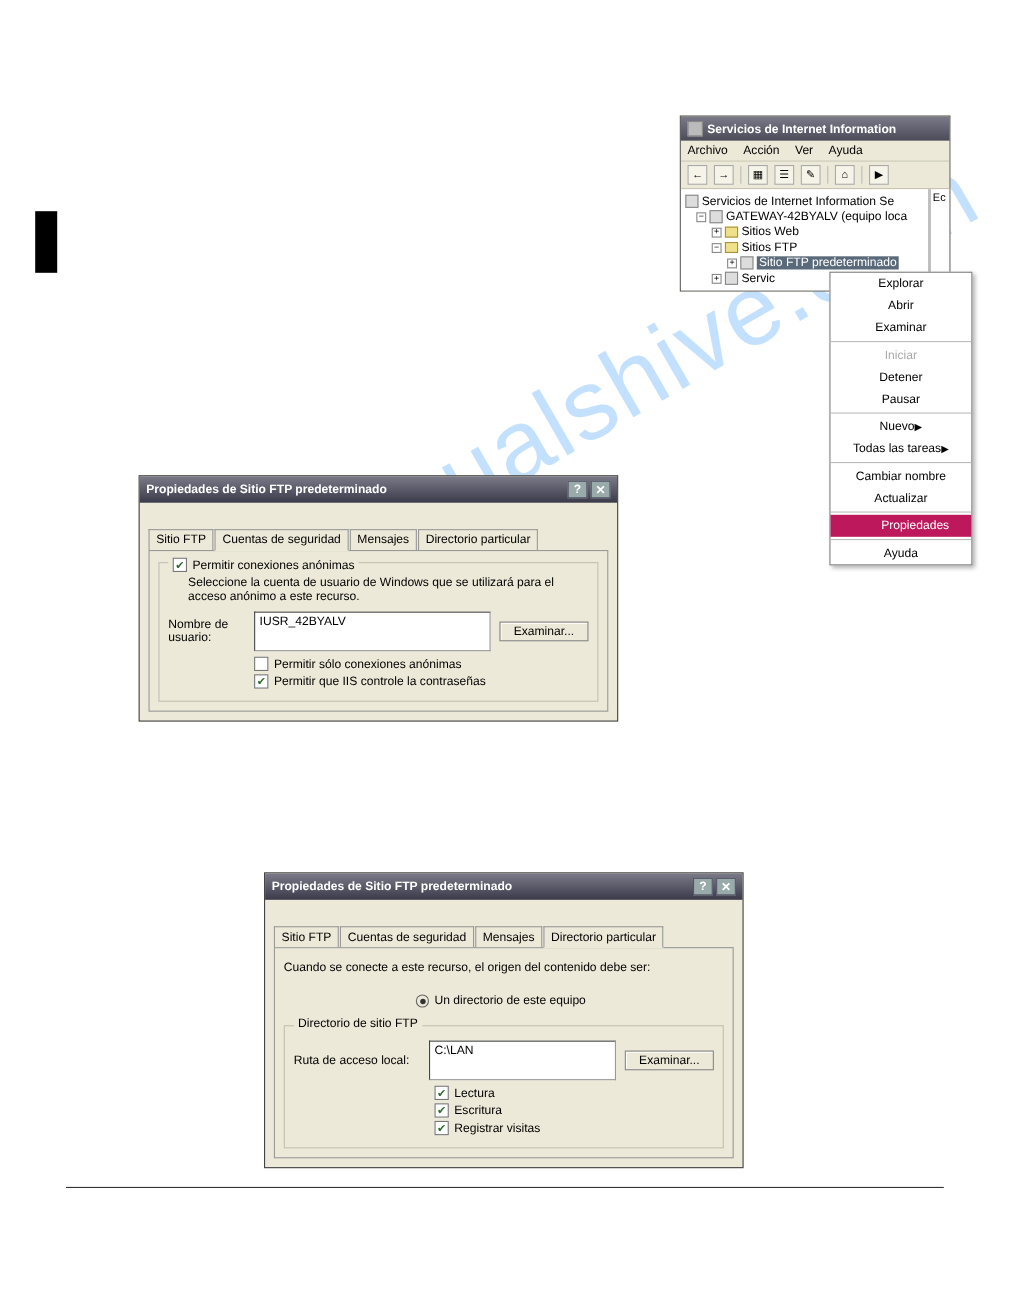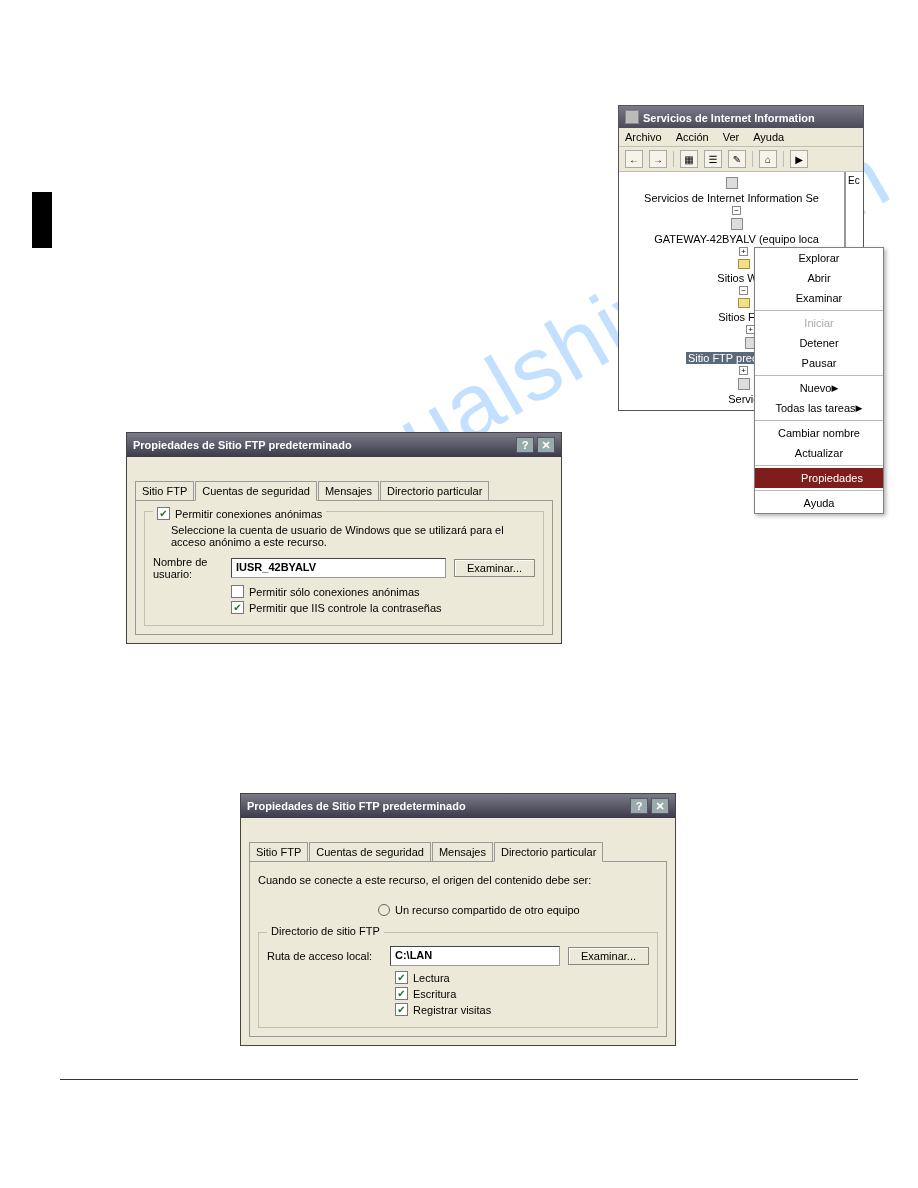--- a/index.html
+++ b/index.html
@@ -16,55 +16,55 @@
 
 .iis-console { position: absolute; right: 54px; top: 105px; width: 246px; border: 1px solid #555; background: #ece9d8; }
 .iis-title { background: linear-gradient(#7a7a88, #4a4a58); color: #fff; padding: 4px 6px; font-weight: bold; font-size: 11px; display: flex; align-items: flex-end; gap: 4px; }
 .iis-title .ic { width: 14px; height: 14px; background: #bbb; border: 1px solid #888; display: inline-block; }
 .iis-menubar { background: #ece9d8; padding: 3px 6px; font-size: 11px; display: flex; gap: 14px; border-bottom: 1px solid #c4c0b0; }
 .iis-toolbar { background: #ece9d8; padding: 3px 6px; display: flex; gap: 6px; align-items: center; border-bottom: 1px solid #c4c0b0; }
 .tb-btn { width: 18px; height: 18px; border: 1px solid #aaa; background: #f6f4e8; display: flex; align-items: center; justify-content: center; font-size: 10px; }
 .tb-sep { width: 1px; height: 16px; background: #bbb; }
 .iis-body { display: flex; }
 .iis-tree { background: #fff; border-right: 1px solid #999; padding: 4px 2px; flex: 1; min-height: 90px; position: relative; overflow: hidden; }
-.tree-line { display: flex; align-items: center; gap: 3px; padding: 1px 2px; white-space: nowrap; font-size: 11px; flex-direction: column; }
+.tree-line { display: flex; align-items: center; gap: 3px; padding: 1px 2px; white-space: nowrap; font-size: 11px; }
 .tree-line.l1 { padding-left: 12px; }
 .tree-line.l2 { padding-left: 26px; }
 .tree-line.l3 { padding-left: 40px; }
 .box-ic { width: 9px; height: 9px; border: 1px solid #888; display: inline-flex; align-items: center; justify-content: center; font-size: 8px; line-height: 1; }
 .fold-ic { width: 12px; height: 10px; background: #f0e08a; border: 1px solid #a89040; }
 .comp-ic { width: 12px; height: 12px; background: #ddd; border: 1px solid #888; }
 .sel-item { background: #5a6a7a; color: #fff; padding: 0 2px; }
 .iis-side { width: 18px; background: #fff; border-left: 1px solid #999; font-size: 10px; padding: 3px 2px; }
 
 
 .ctx-menu { position: absolute; right: 34px; top: 247px; width: 130px; background: #fff; border: 1px solid #808080; box-shadow: 2px 2px 4px rgba(0,0,0,0.3); font-size: 11px; z-index: 10; }
 .ctx-item { padding: 4px 10px; display: flex; justify-content: center; align-items: center; }
 .ctx-item.disabled { color: #aaa; }
-.ctx-item.hi { background: #7f1d1d; color: #fff; padding-left: 36px; }
+.ctx-item.hi { background: #be185d; color: #fff; padding-left: 36px; }
 .ctx-sep { border-top: 1px solid #bbb; margin: 2px 0; }
 .arrow { font-size: 9px; }
 
 
 .dlg1 { position: absolute; left: 126px; top: 432px; width: 436px; border: 1px solid #444; background: #ece9d8; }
 .dlg-title { background: linear-gradient(#7a7a88, #3a3a4a); color: #fff; padding: 4px 6px; font-weight: bold; font-size: 11px; display: flex; align-items: center; }
 .dlg-title .title-text { flex: 1; }
 .dlg-title .tb { width: 18px; height: 16px; background: #9aa; border: 1px solid #556; margin-left: 3px; display: flex; align-items: center; justify-content: center; color: #fff; font-size: 11px; font-weight: bold; }
 .tabs { display: flex; padding: 8px 8px 0 8px; gap: 1px; font-size: 11px; }
 .tab { border: 1px solid #999; border-bottom: none; padding: 3px 6px; background: #ece9d8; position: relative; margin-top: 16px; }
 .tab.active { background: #ece9d8; z-index: 2; border-bottom: 1px solid #ece9d8; margin-bottom: -1px; }
 .tab-panel { margin: 0 8px 8px 8px; border: 1px solid #999; background: #ece9d8; padding: 8px; }
 
 .grp { border: 1px solid #c4c0b0; margin-top: 16px; padding: 8px; position: relative; }
 .grp-legend { position: absolute; top: -8px; left: 8px; background: #ece9d8; padding: 0 4px; font-size: 11px; }
 .chk-row { display: flex; align-items: center; gap: 5px; margin: 3px 0; font-size: 11px; }
 .chk { width: 13px; height: 13px; border: 1px solid #777; background: #fff; display: flex; align-items: center; justify-content: center; font-size: 10px; color: #2a6a2a; }
 .form-row { display: flex; align-items: center; gap: 8px; margin: 5px 0; }
 .form-row label { width: 70px; font-size: 11px; }
-.txt-input { flex: 1; border: 1px inset #999; padding: 2px 4px; background: #fff; font-size: 11px; height: 20px; font-weight: bold; }
+.txt-input { flex: 1; border: 1px inset #999; padding: 2px 4px; background: #fff; font-size: 11px; height: 36px; }
 .txt-input.disabled { background: #ece9d8; color: #888; }
 .btn { border: 1px solid #888; background: #ece9d8; padding: 2px 12px; font-size: 11px; box-shadow: inset 1px 1px 0 #fff; }
 
 .info-text { font-size: 11px; margin: 4px 0 8px 0; padding-left: 18px; }
 
 
 .dlg2 { position: absolute; left: 240px; top: 793px; width: 436px; border: 1px solid #444; background: #ece9d8; }
 .radio-row { display: flex; align-items: center; gap: 5px; margin: 3px 0; font-size: 11px; padding-left: 120px; }
 .radio { width: 12px; height: 12px; border: 1px solid #666; border-radius: 50%; display: flex; align-items: center; justify-content: center; }
 .radio.sel::after { content: ""; width: 5px; height: 5px; background: #333; border-radius: 50%; }
@@ -230,22 +230,22 @@
     </div>
     <div class="tabs">
       <div class="tab">Sitio FTP</div>
       <div class="tab">Cuentas de seguridad</div>
       <div class="tab">Mensajes</div>
       <div class="tab active">Directorio particular</div>
     </div>
     <div class="tab-panel">
       <div class="intro">Cuando se conecte a este recurso, el origen del contenido debe ser:</div>
       <div class="radio-row">
-        <div class="radio"></div>
-        <span>Un recurso compartido de otro equipo</span>
+        <div class="radio sel"></div>
+        <span>Un directorio de este equipo</span>
       </div>
       <div class="grp">
         <div class="grp-legend">Directorio de sitio FTP</div>
         <div class="form-row">
           <label style="width:120px;">Ruta de acceso local:</label>
           <div class="txt-input" style="flex:0 0 170px;">C:\LAN</div>
           <button class="btn">Examinar...</button>
         </div>
         <div class="chk-col">
           <div class="chk-row">

